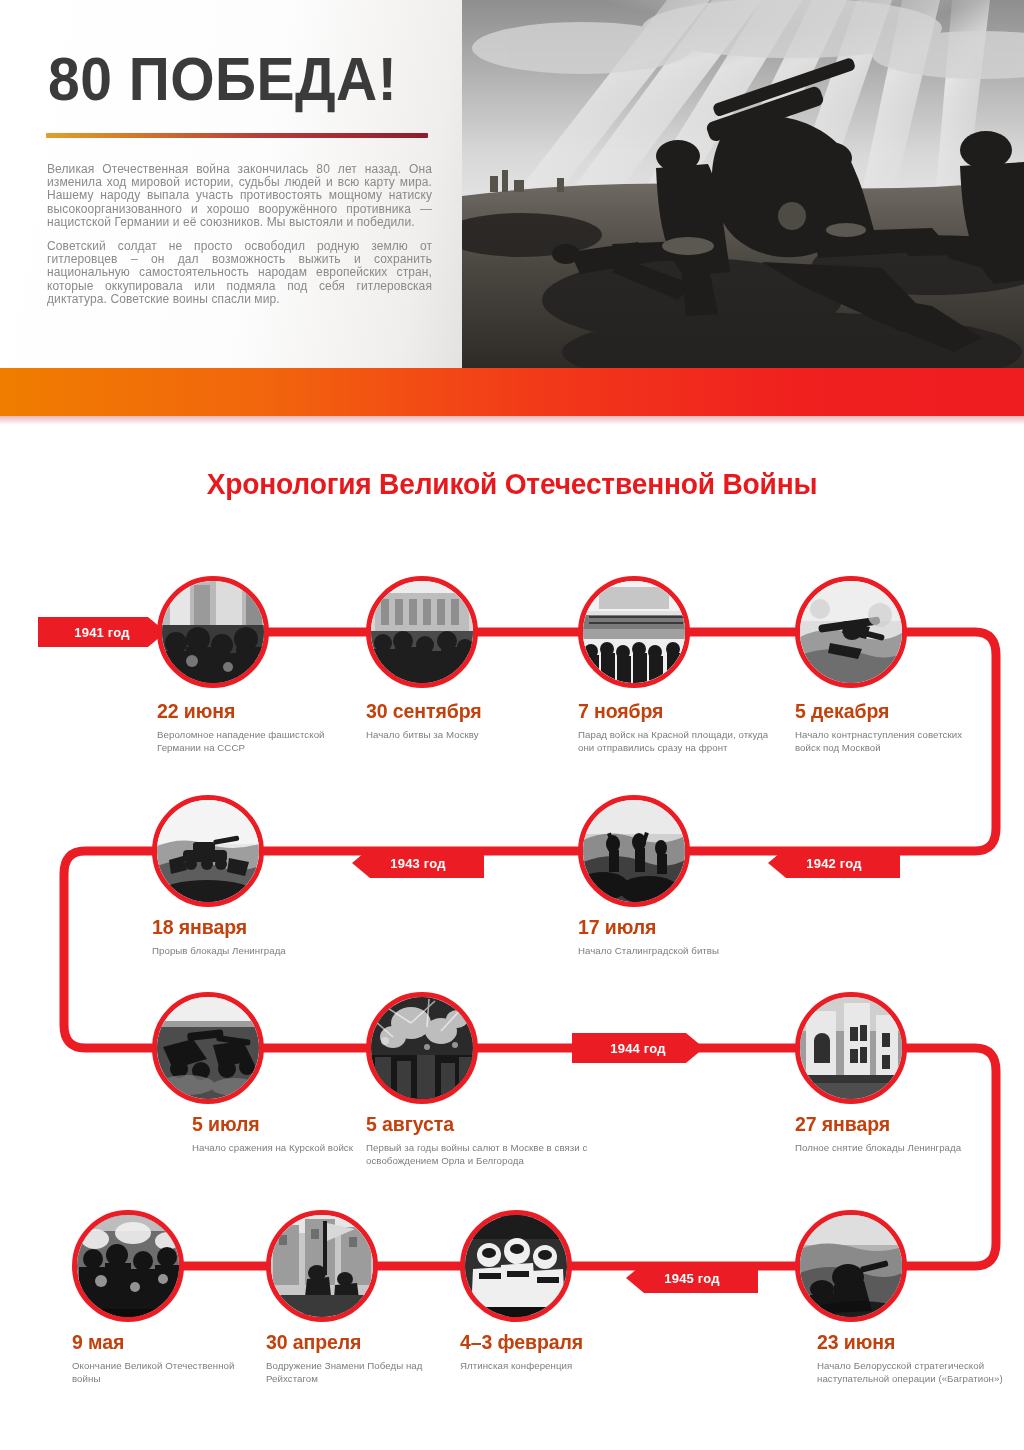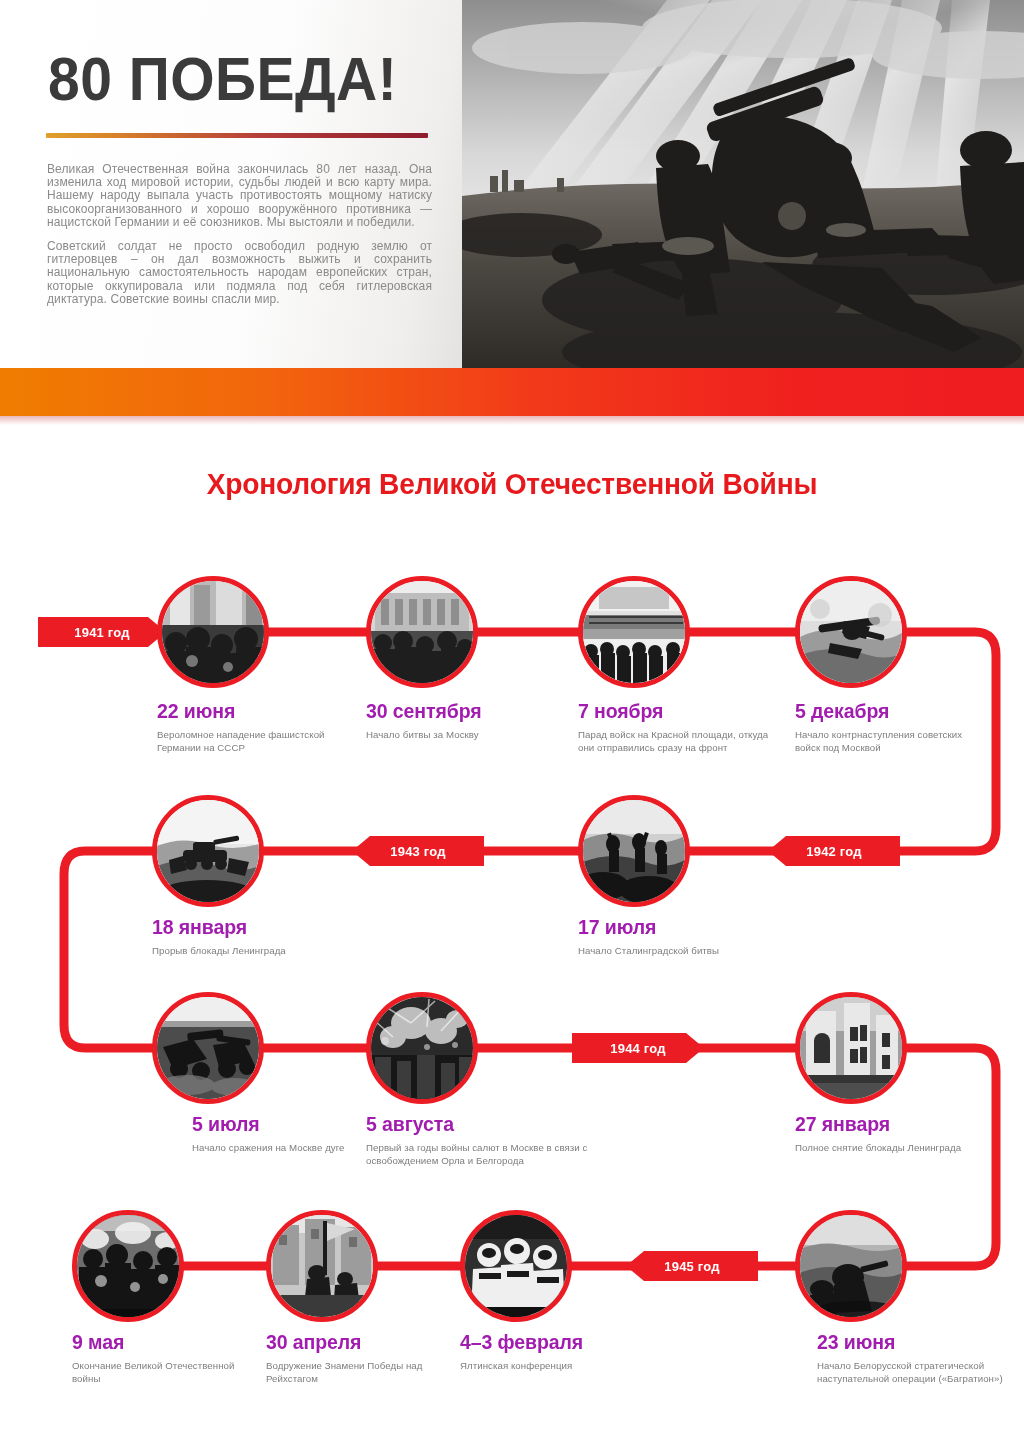--- a/index.html
+++ b/index.html
@@ -70,26 +70,26 @@
   }
   .node .ring svg { display:block; width: 102px; height: 102px; }
 
   
   .ribbon {
     position: absolute; height: 30px; background: #ec1c24;
     display: flex; align-items: center; justify-content: center;
     color: #fff; font-weight: bold; font-size: 13px; letter-spacing: 0.2px;
   }
   .ribbon.right { clip-path: polygon(0 0, calc(100% - 18px) 0, 100% 50%, calc(100% - 18px) 100%, 0 100%, 0 100%); }
-  .ribbon.left  { clip-path: polygon(18px 0, 100% 0, 100% 100%, 18px 100%, 0 50%); }
+  .ribbon.left  { clip-path: polygon(18px 0, 100% 0, 100% 100%, 18px 100%, 0 50%); margin-top: 12px; }
 
   
   .cap { position: absolute; }
   .cap .d {
-    font-size: 19.5px; font-weight: bold; color: #a21caf; white-space: nowrap;
+    font-size: 19.5px; font-weight: bold; color: #c2410c; white-space: nowrap;
     margin-bottom: 5px; letter-spacing: -0.1px;
   }
   .cap .t {
     font-size: 9.7px; line-height: 13.4px; color: #7d7d7d; letter-spacing: 0.05px;
   }
 </style>
 </head>
 <body>
 
 <div class="page">
@@ -440,21 +440,21 @@
           </g>
           <g fill="#7e7e7e" opacity=".7">
               <ellipse cx="30" cy="88" rx="28" ry="10"></ellipse>
               <ellipse cx="78" cy="90" rx="24" ry="9"></ellipse>
             </g>
         </svg>
       </div>
     </div>
     <div class="cap" style="left:160px; top:1113px; width:185px;margin-left:32px;">
       <div class="d">5 июля</div>
-      <div class="t">Начало сражения на Москве дуге</div>
+      <div class="t">Начало сражения на Курской войск</div>
     </div>
 
     <div class="node" style="left:366px; top:992px;">
       <div class="ring">
         <svg viewBox="0 0 102 102" aria-hidden="true">
             <rect width="102" height="102" fill="#2a2a2a"></rect>
           <g fill="#d8d8d8" opacity=".85">
             <ellipse cx="40" cy="26" rx="20" ry="16"></ellipse>
               <ellipse cx="70" cy="34" rx="16" ry="13"></ellipse>
             <ellipse cx="22" cy="40" rx="13" ry="11"></ellipse>

